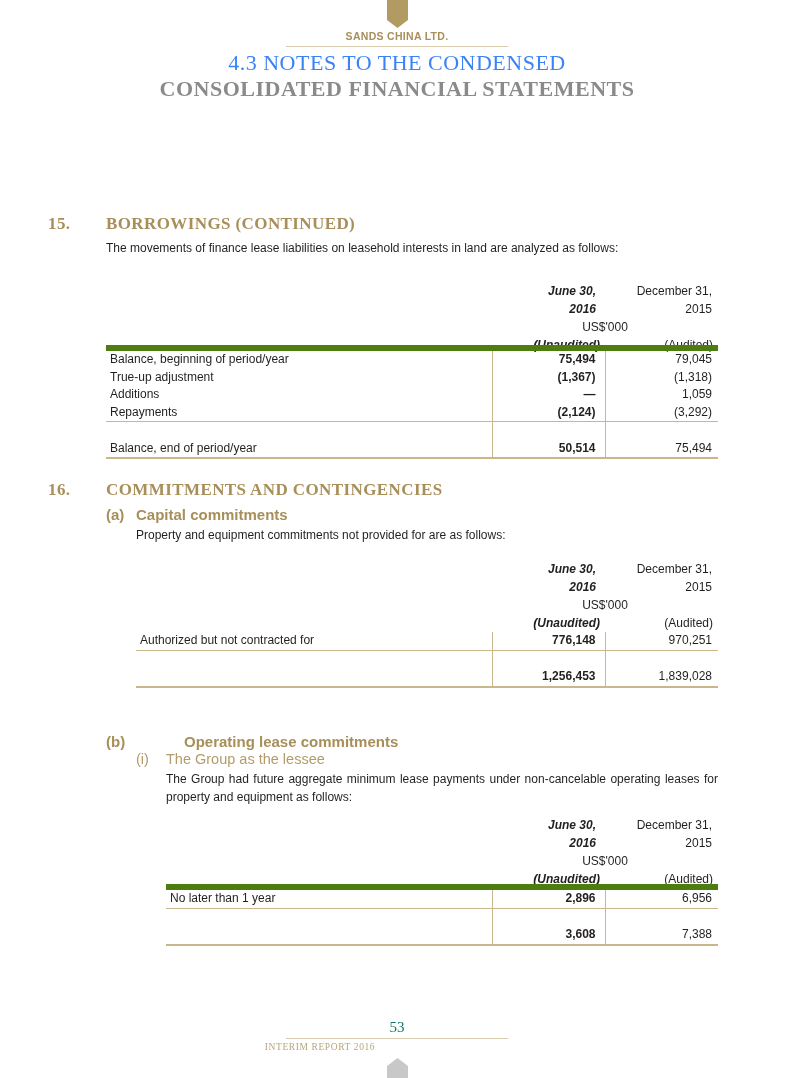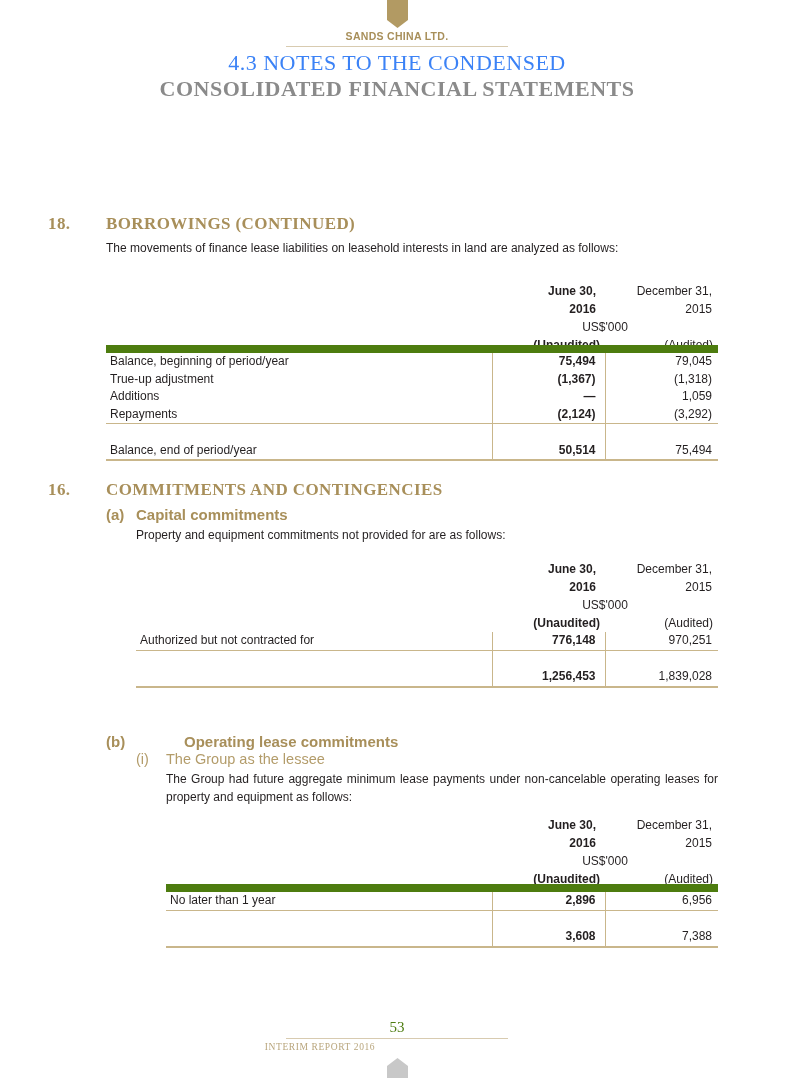--- a/index.html
+++ b/index.html
@@ -20,47 +20,47 @@
   .sub-head { font-size: 15px; font-weight: bold; color: #a88f5a; }
   .subsub-head { font-size: 14.5px; color: #b39c6a; }
   .body-text { font-size: 12px; color: #231f20; }
 
   
   .tbl { position: absolute; border-collapse: collapse; font-size: 12px; }
   .tbl td { padding: 0; height: 17.5px; line-height: 17.5px; vertical-align: middle; }
   .col-label { padding-left: 4px !important; }
   .col-a { text-align: right; font-weight: bold; padding-right: 9px !important; border-left: 1px solid #c9b68b; }
   .col-b { text-align: right; padding-right: 6px !important; border-left: 1px solid #c9b68b; color: #231f20; }
-  .top-rule td { border-top: 8px solid #4d7c0f; }
+  .top-rule td { border-top: 6px solid #4d7c0f; }
   .mid-rule td { border-top: 1px solid #c9b68b; }
   .bot-rule td { border-bottom: 2px solid #c9b68b; }
   .hdrblock { position: absolute; font-size: 12px; }
   .hdrblock div { position: absolute; height: 18px; line-height: 18px; white-space: nowrap; }
-  .h-a { font-weight: bold; text-align: right; }
+  .h-a { font-weight: bold; text-align: right; font-style: italic; }
   .h-b { text-align: right; }
   .h-unit { text-align: center; }
 
   
-  .page-num { left: 0; width: 794px; top: 1019px; text-align: center; font-size: 15px; color: #4d7c0f; }
+  .page-num { left: 0; width: 794px; top: 1019px; text-align: center; font-size: 15px; color: #0f766e; }
   .ftr-rule { left: 286px; width: 222px; top: 1038px; height: 1px; background: #d8cbb0; }
   .ftr-text { left: 0; width: 640px; top: 1042px; text-align: center; font-size: 9.5px; color: #b8a57c; letter-spacing: 0.6px; }
   .bot-tab { left: 387px; top: 1058px; width: 21px; height: 20px; }
 </style>
 </head>
 <body>
 
 <svg class="abs top-tab" viewBox="0 0 21 28">
   <polygon points="0,0 21,0 21,20 10.5,28 0,20" fill="#b29a63"></polygon>
 </svg>
 <div class="abs brand">SANDS CHINA LTD.</div>
 <div class="abs hdr-rule"></div>
 <div class="abs title1 serif">4.3 NOTES TO THE CONDENSED</div>
 <div class="abs title2 serif">CONSOLIDATED FINANCIAL STATEMENTS</div>
 
-<div class="abs sec-head serif" style="left:48px; top:214px;">18.</div>
+<div class="abs sec-head serif" style="left:48px; top:214px;">15.</div>
 <div class="abs sec-head serif" style="left:106px; top:214px;">BORROWINGS (CONTINUED)</div>
 <div class="abs body-text" style="left:106px; top:241px;">The movements of finance lease liabilities on leasehold interests in land are analyzed as follows:</div>
 
 <div class="hdrblock" style="left:0; top:282px;">
   <div class="h-a" style="left:480px; width:116px; top:0;">June 30,</div>
   <div class="h-b" style="left:600px; width:112px; top:0;">December 31,</div>
   <div class="h-a" style="left:480px; width:116px; top:18px;">2016</div>
   <div class="h-b" style="left:600px; width:112px; top:18px;">2015</div>
   <div class="h-unit" style="left:545px; width:120px; top:36px;">US$'000</div>
   <div class="h-a" style="left:480px; width:120px; top:54px;">(Unaudited)</div>

